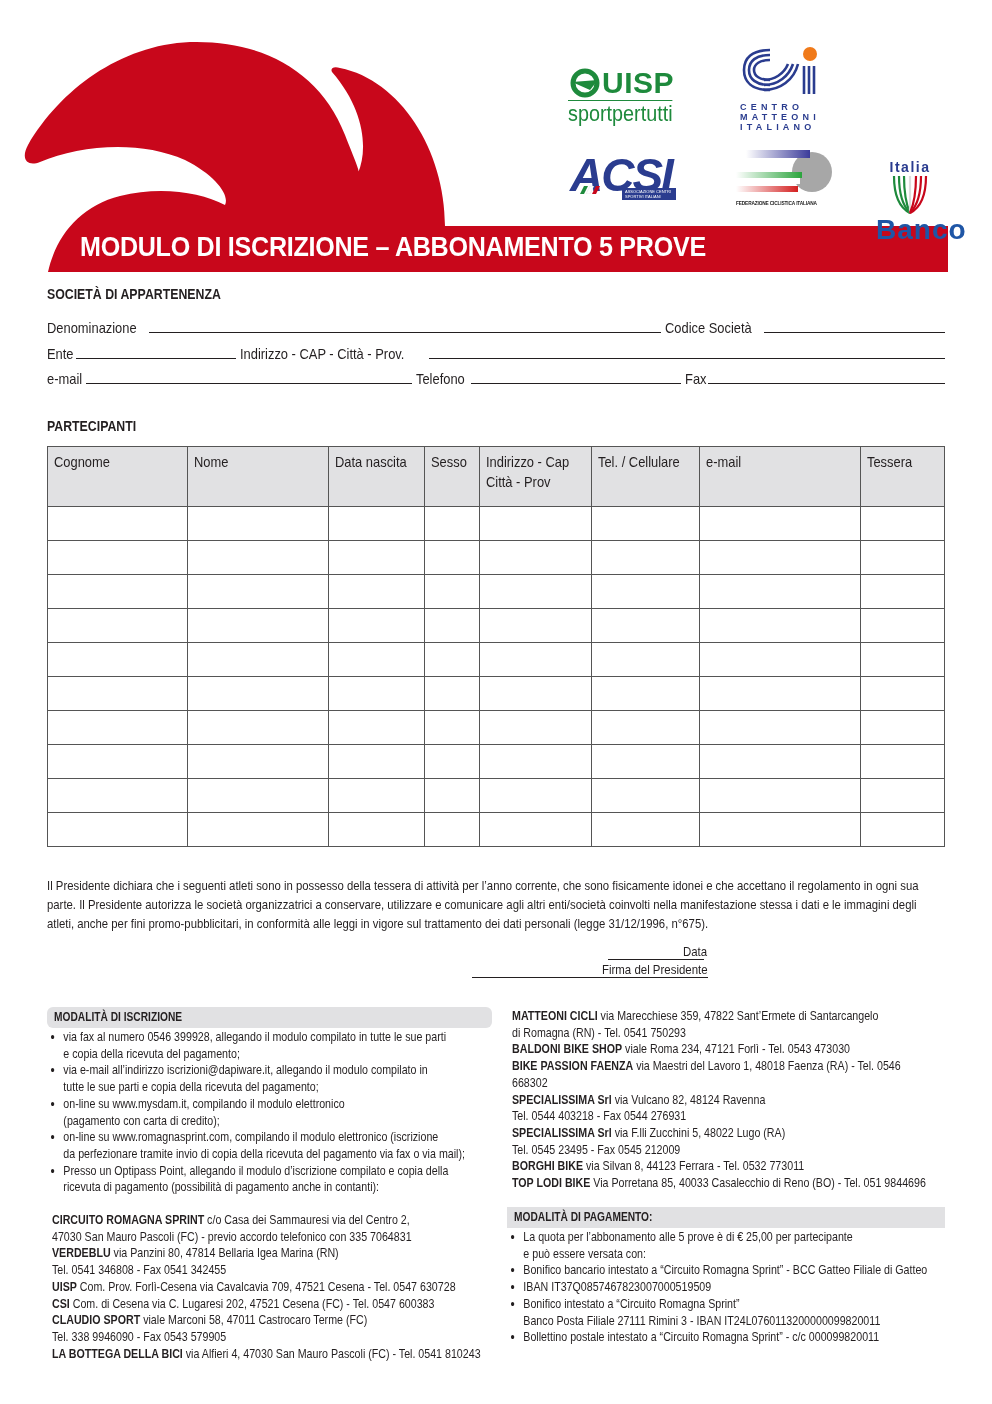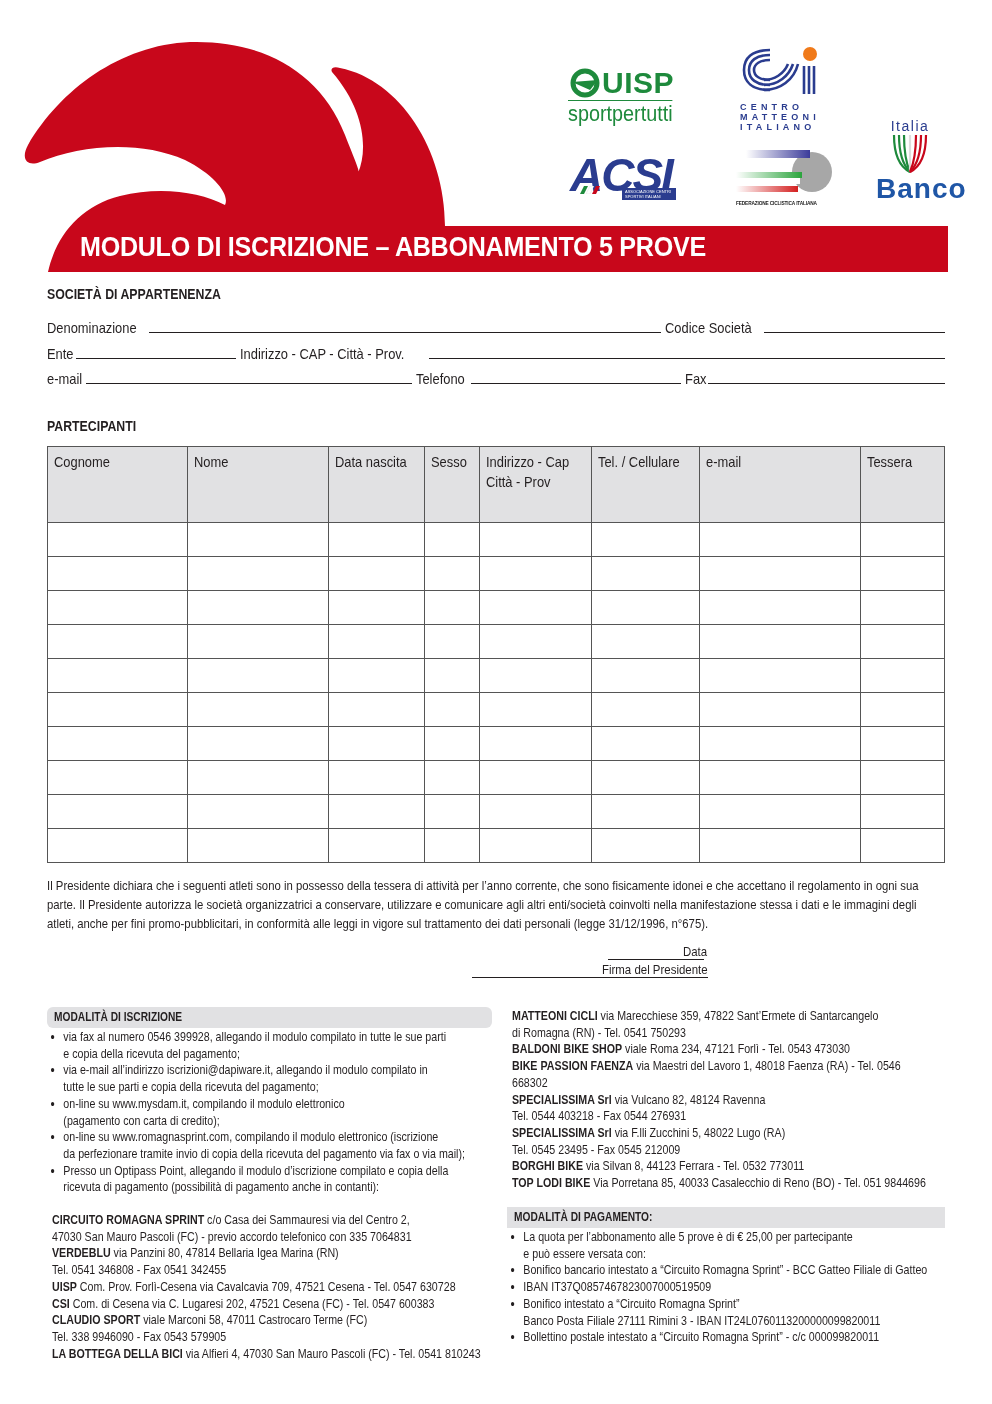--- a/index.html
+++ b/index.html
@@ -13,35 +13,35 @@
                 transform: scaleX(0.93); transform-origin: left center; }
 
   
   .logo { position: absolute; }
   .uisp-top { font-weight: bold; color: #1e8a3c; font-size: 30px; letter-spacing: 0.5px; }
   .uisp-bottom { color: #1e8a3c; font-size: 22px; border-top: 1.5px solid #1e8a3c; padding-top: 0px; transform: scaleX(0.9); transform-origin: left; }
   .csi-caption { color: #2a3c8f; font-weight: bold; font-size: 9px; letter-spacing: 4.2px; line-height: 10px; }
   .acsi-text { color: #2a3c8f; font-weight: bold; font-style: italic; font-size: 46px; letter-spacing: -2px; }
   .acsi-small { color: #fff; background: #2a3c8f; font-size: 4px; padding: 1px 3px; }
   .fci-caption { font-size: 6px; font-weight: bold; color: #222; letter-spacing: -0.2px; transform: scaleX(0.8); transform-origin: left; white-space: nowrap; }
-  .coni-italia { color: #2a3c8f; font-weight: normal; font-size: 14px; letter-spacing: 1.5px; }
+  .coni-italia { color: #2a3c8f; font-weight: bold; font-size: 14px; letter-spacing: 1.5px; margin-top: 41px; }
   .coni-word { color: #1f56a6; font-weight: bold; font-size: 28px; letter-spacing: 1px; }
 
   
   .section-heading { position: absolute; left: 47px; font-weight: bold; font-size: 14px;
                      transform: scaleX(0.88); transform-origin: left; white-space: nowrap; }
   .field-line { position: absolute; display: flex; align-items: flex-end; font-size: 15px; height: 20px; }
   .field-label { white-space: nowrap; transform: scaleX(0.86); transform-origin: left; margin-right: -6px; }
   .blank { border-bottom: 1px solid #231f20; height: 14px; margin: 0 4px 3px 4px; }
 
   
   table.participants { position: absolute; left: 47px; top: 446px; width: 898px; border-collapse: collapse; }
   table.participants th, table.participants td { border: 1.5px solid #555; padding: 0; }
   table.participants th { background: #e1e1e3; height: 54px; vertical-align: top; text-align: left;
-                          font-weight: normal; font-size: 15px; line-height: 20px; padding: 5px 6px 16px 6px; }
+                          font-weight: normal; font-size: 15px; line-height: 20px; padding: 5px 6px 0 6px; }
   table.participants th span { display: inline-block; transform: scaleX(0.86); transform-origin: left; white-space: nowrap; }
   table.participants td { height: 33px; background: #fff; }
 
   .declaration { position: absolute; left: 47px; top: 876px; width: 1030px; font-size: 13px; line-height: 19px;
                  transform: scaleX(0.872); transform-origin: left top; }
   .sign-line { position: absolute; top: 944px; left: 468px; display: flex; align-items: flex-end; font-size: 13px; height: 18px; flex-direction: column; }
 
   
   .info-head { position: absolute; background: #e1e1e3; font-weight: bold; font-size: 12px; padding: 2px 7px; height: 17px; line-height: 17px; }
   .info-head span { display: inline-block; transform: scaleX(0.85); transform-origin: left; white-space: nowrap; }

